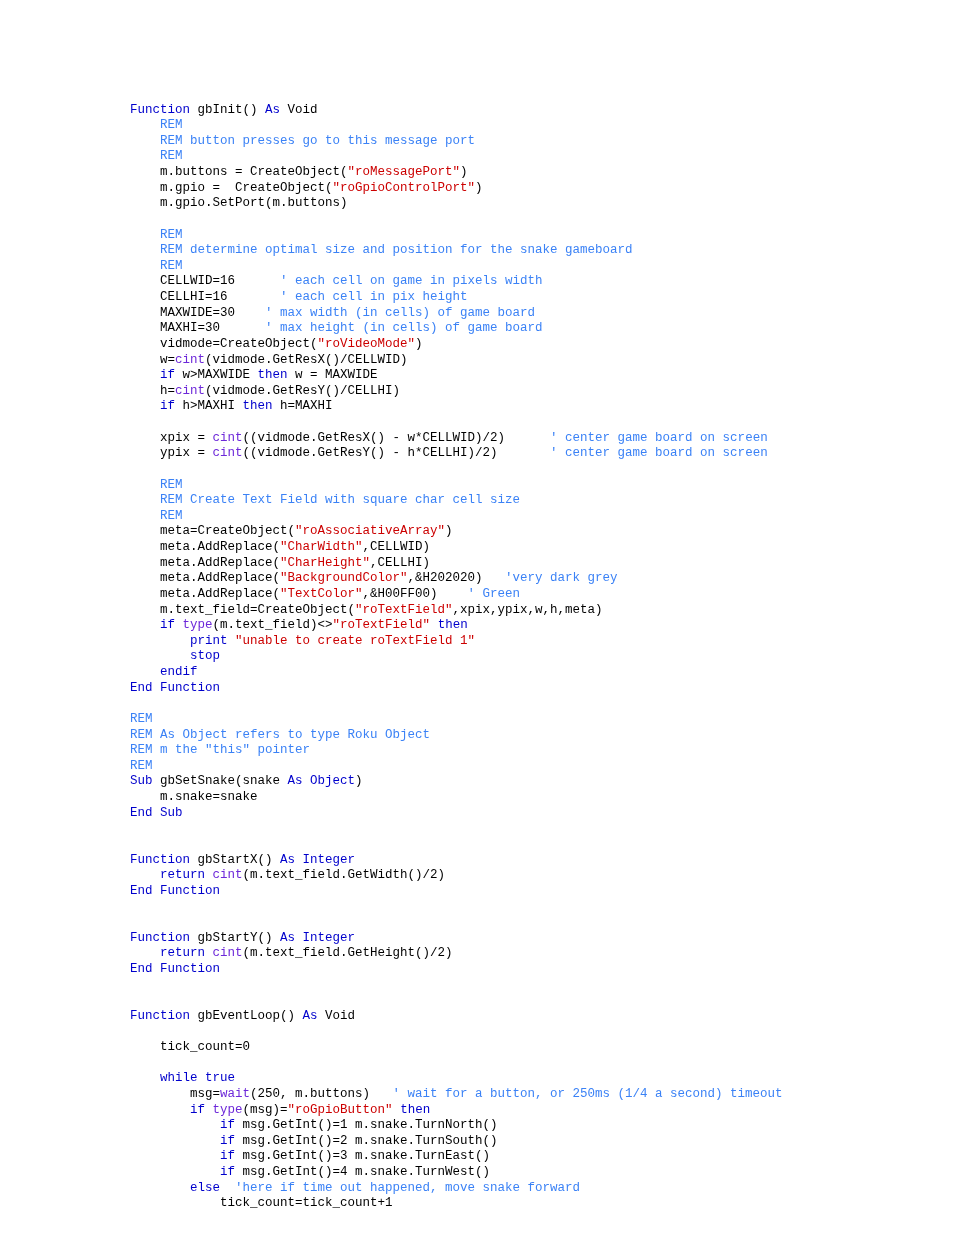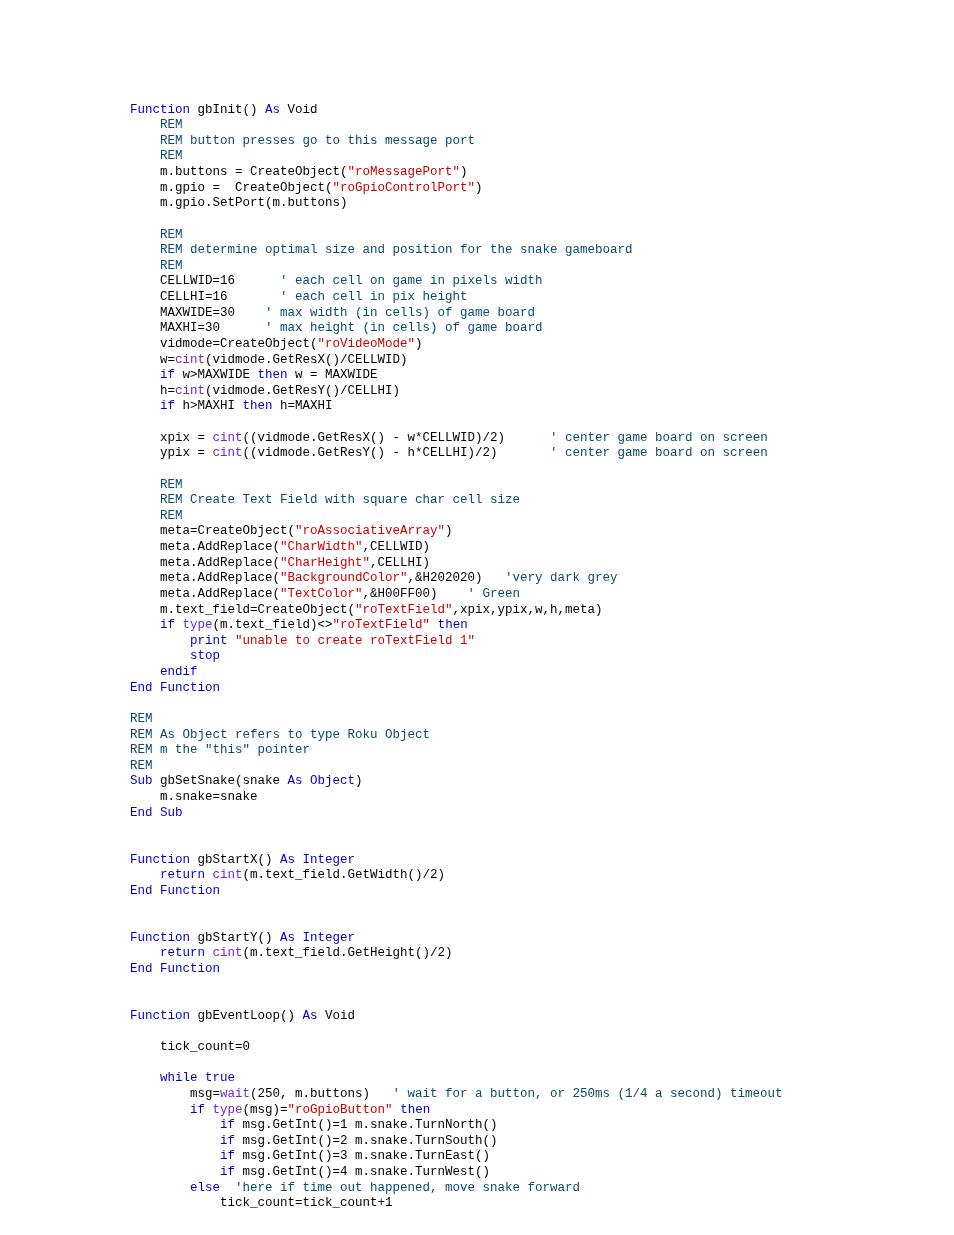--- a/index.html
+++ b/index.html
@@ -7,21 +7,21 @@
     padding: 40px 40px 40px 130px;
     background: white;
     font-family: "Courier New", Courier, monospace;
     font-size: 12.5px;
     line-height: 1.25;
     white-space: pre;
     color: #000;
   }
   .kw { color: #0000CC; text-align: right; }
   .str { color: #CC0000; }
-  .com { color: #0c4a6e; }
+  .com { color: #3b82f6; }
   .fn { color: #6d28d9; }
 </style>
 </head>
 <body>
 
 
 
 <div id="code-container"><div><span class="kw">Function</span> gbInit() <span class="kw">As</span> Void</div><div>    <span class="com">REM</span></div><div>    <span class="com">REM button presses go to this message port</span></div><div>    <span class="com">REM</span></div><div>    m.buttons = CreateObject(<span class="str">"roMessagePort"</span>)</div><div>    m.gpio =  CreateObject(<span class="str">"roGpioControlPort"</span>)</div><div>    m.gpio.SetPort(m.buttons)</div><div>&nbsp;</div><div>    <span class="com">REM</span></div><div>    <span class="com">REM determine optimal size and position for the snake gameboard</span></div><div>    <span class="com">REM</span></div><div>    CELLWID=16      <span class="com">' each cell on game in pixels width</span></div><div>    CELLHI=16       <span class="com">' each cell in pix height</span></div><div>    MAXWIDE=30    <span class="com">' max width (in cells) of game board</span></div><div>    MAXHI=30      <span class="com">' max height (in cells) of game board</span></div><div>    vidmode=CreateObject(<span class="str">"roVideoMode"</span>)</div><div>    w=<span class="fn">cint</span>(vidmode.GetResX()/CELLWID)</div><div>    <span class="kw">if</span> w&gt;MAXWIDE <span class="kw">then</span> w = MAXWIDE</div><div>    h=<span class="fn">cint</span>(vidmode.GetResY()/CELLHI)</div><div>    <span class="kw">if</span> h&gt;MAXHI <span class="kw">then</span> h=MAXHI</div><div>&nbsp;</div><div>    xpix = <span class="fn">cint</span>((vidmode.GetResX() - w*CELLWID)/2)      <span class="com">' center game board on screen</span></div><div>    ypix = <span class="fn">cint</span>((vidmode.GetResY() - h*CELLHI)/2)       <span class="com">' center game board on screen</span></div><div>&nbsp;</div><div>    <span class="com">REM</span></div><div>    <span class="com">REM Create Text Field with square char cell size</span></div><div>    <span class="com">REM</span></div><div>    meta=CreateObject(<span class="str">"roAssociativeArray"</span>)</div><div>    meta.AddReplace(<span class="str">"CharWidth"</span>,CELLWID)</div><div>    meta.AddReplace(<span class="str">"CharHeight"</span>,CELLHI)</div><div>    meta.AddReplace(<span class="str">"BackgroundColor"</span>,&amp;H202020)   <span class="com">'very dark grey</span></div><div>    meta.AddReplace(<span class="str">"TextColor"</span>,&amp;H00FF00)    <span class="com">' Green</span></div><div>    m.text_field=CreateObject(<span class="str">"roTextField"</span>,xpix,ypix,w,h,meta)</div><div>    <span class="kw">if</span> <span class="fn">type</span>(m.text_field)&lt;&gt;<span class="str">"roTextField"</span> <span class="kw">then</span></div><div>        <span class="kw">print</span> <span class="str">"unable to create roTextField 1"</span></div><div>        <span class="kw">stop</span></div><div>    <span class="kw">endif</span></div><div><span class="kw">End Function</span></div><div>&nbsp;</div><div><span class="com">REM</span></div><div><span class="com">REM As Object refers to type Roku Object</span></div><div><span class="com">REM m the "this" pointer</span></div><div><span class="com">REM</span></div><div><span class="kw">Sub</span> gbSetSnake(snake <span class="kw">As</span> <span class="kw">Object</span>)</div><div>    m.snake=snake</div><div><span class="kw">End Sub</span></div><div>&nbsp;</div><div>&nbsp;</div><div><span class="kw">Function</span> gbStartX() <span class="kw">As</span> <span class="kw">Integer</span></div><div>    <span class="kw">return</span> <span class="fn">cint</span>(m.text_field.GetWidth()/2)</div><div><span class="kw">End Function</span></div><div>&nbsp;</div><div>&nbsp;</div><div><span class="kw">Function</span> gbStartY() <span class="kw">As</span> <span class="kw">Integer</span></div><div>    <span class="kw">return</span> <span class="fn">cint</span>(m.text_field.GetHeight()/2)</div><div><span class="kw">End Function</span></div><div>&nbsp;</div><div>&nbsp;</div><div><span class="kw">Function</span> gbEventLoop() <span class="kw">As</span> Void</div><div>&nbsp;</div><div>    tick_count=0</div><div>&nbsp;</div><div>    <span class="kw">while</span> <span class="kw">true</span></div><div>        msg=<span class="fn">wait</span>(250, m.buttons)   <span class="com">' wait for a button, or 250ms (1/4 a second) timeout</span></div><div>        <span class="kw">if</span> <span class="fn">type</span>(msg)=<span class="str">"roGpioButton"</span> <span class="kw">then</span></div><div>            <span class="kw">if</span> msg.GetInt()=1 m.snake.TurnNorth()</div><div>            <span class="kw">if</span> msg.GetInt()=2 m.snake.TurnSouth()</div><div>            <span class="kw">if</span> msg.GetInt()=3 m.snake.TurnEast()</div><div>            <span class="kw">if</span> msg.GetInt()=4 m.snake.TurnWest()</div><div>        <span class="kw">else</span>  <span class="com">'here if time out happened, move snake forward</span></div><div>            tick_count=tick_count+1</div></div>
 
 

